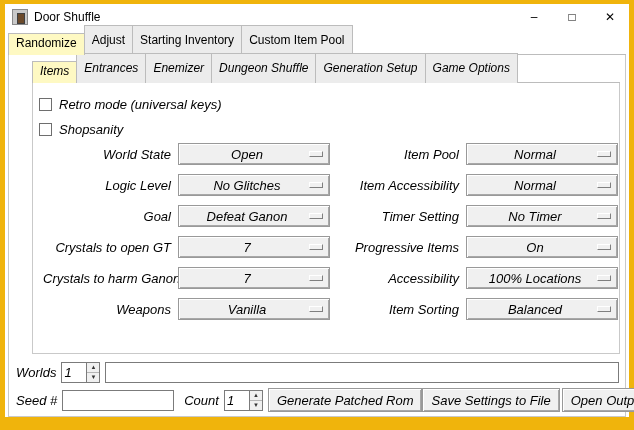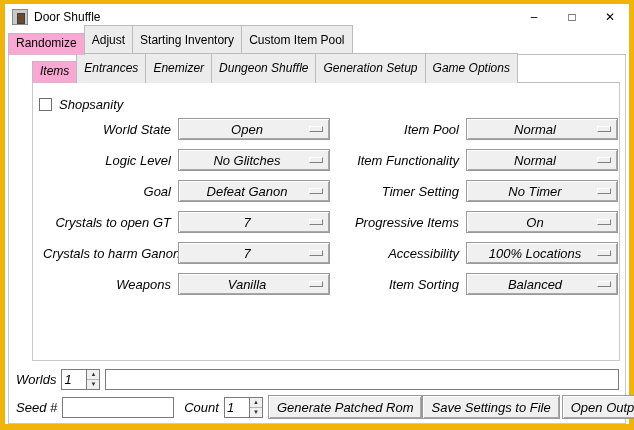--- a/index.html
+++ b/index.html
@@ -1,37 +1,37 @@
 <!DOCTYPE html>
 <html><head>
 <meta charset="utf-8">
 <style>
   * { box-sizing: border-box; margin: 0; padding: 0; }
   html,body { width: 634px; height: 430px; overflow: hidden; }
   body { font-family: "Liberation Sans", sans-serif; font-size: 13px; color: #000; }
 
-  .window { width: 634px; height: 430px; background: #f0b40c; padding: 4px 5px 6px 5px; }
+  .window { width: 634px; height: 430px; background: #f0b40c; padding: 4px 5px 13px 5px; }
   .window-inner { width: 100%; height: 100%; background: #fff; display: flex; flex-direction: column; }
 
   
   .titlebar { height: 26px; flex: 0 0 auto; display: flex; align-items: center; padding-left: 7px; background: #fff; }
   .app-icon { width: 16px; height: 16px; margin-right: 6px; background: #c9c9c9; border: 1px solid #8a8a8a; position: relative; }
   .app-icon::after { content:""; position:absolute; left:4px; top:3px; width:6px; height:9px; background:#6b4a2b; border:1px solid #3f3f3f; }
   .title-text { font-size: 12px; }
   .tb-buttons { margin-left: auto; display: flex; height: 100%; }
   .tb-btn { width: 38px; height: 100%; display: flex; align-items: center; justify-content: center; font-size: 12px; cursor: default; }
 
   
   .client { flex: 1; display: flex; flex-direction: column; padding: 3px 3px 0 3px; background: #fff; min-height: 0; }
 
   
   .tabrow { display: flex; align-items: flex-end; height: 22px; flex: 0 0 auto; position: relative; }
   .tabrow::after { content:""; position:absolute; left:0; right:0; bottom:0; height:1px; background:#bcbcbc; }
   .tab { position: relative; z-index: 1; border: 1px solid #bcbcbc; border-bottom: none; background: #ececec; padding: 2px 7px 3px 7px; font-size: 12px; margin-right: -1px; height: 30px; display:flex; align-items:center; }
-  .tab.selected { background: #f9a8d4; height: 22px; z-index: 2; padding-bottom: 5px; }
+  .tab.selected { background: #fef9c3; height: 22px; z-index: 2; padding-bottom: 5px; }
 
   .nb1-page { flex: 1; border: 1px solid #c9c9c9; border-top: none; display: flex; flex-direction: column; padding: 6px 3px 0 3px; min-height: 0; font-style: italic; }
 
   .tabrow2 { margin-left: 20px; margin-right: 2px; }
   .nb2-page { flex: 1; border: 1px solid #c9c9c9; border-top: none; margin: 0 2px 0 20px; padding: 10px 6px 0 6px; min-height: 0; }
 
   
   .check-row { display: flex; align-items: center; height: 22px; margin-bottom: 3px; }
   .checkbox { width: 13px; height: 13px; background: #fff; border: 1px solid #6e6e6e; margin-right: 7px; flex: 0 0 auto; }
   .check-label { font-size: 13px; }
@@ -89,20 +89,24 @@
           <div class="tab">Enemizer</div>
           <div class="tab">Dungeon Shuffle</div>
           <div class="tab">Generation Setup</div>
           <div class="tab">Game Options</div>
         </div>
 
         <div class="nb2-page">
 
           <div class="check-row">
             <div class="checkbox"></div>
+            <div class="check-label">Retro mode (universal keys)</div>
+          </div>
+          <div class="check-row">
+            <div class="checkbox"></div>
             <div class="check-label">Shopsanity</div>
           </div>
 
           <div class="fields">
 
             <div class="flabel">World State</div>
             <div class="dd">
               <span class="dd-val">Open</span>
               <span class="dd-ind"></span>
             </div>
@@ -110,21 +114,21 @@
             <div class="dd">
               <span class="dd-val">Normal</span>
               <span class="dd-ind"></span>
             </div>
 
             <div class="flabel">Logic Level</div>
             <div class="dd">
               <span class="dd-val">No Glitches</span>
               <span class="dd-ind"></span>
             </div>
-            <div class="flabel">Item Functionality</div>
+            <div class="flabel">Item Accessibility</div>
             <div class="dd">
               <span class="dd-val">Normal</span>
               <span class="dd-ind"></span>
             </div>
 
             <div class="flabel">Goal</div>
             <div class="dd">
               <span class="dd-val">Defeat Ganon</span>
               <span class="dd-ind"></span>
             </div>

